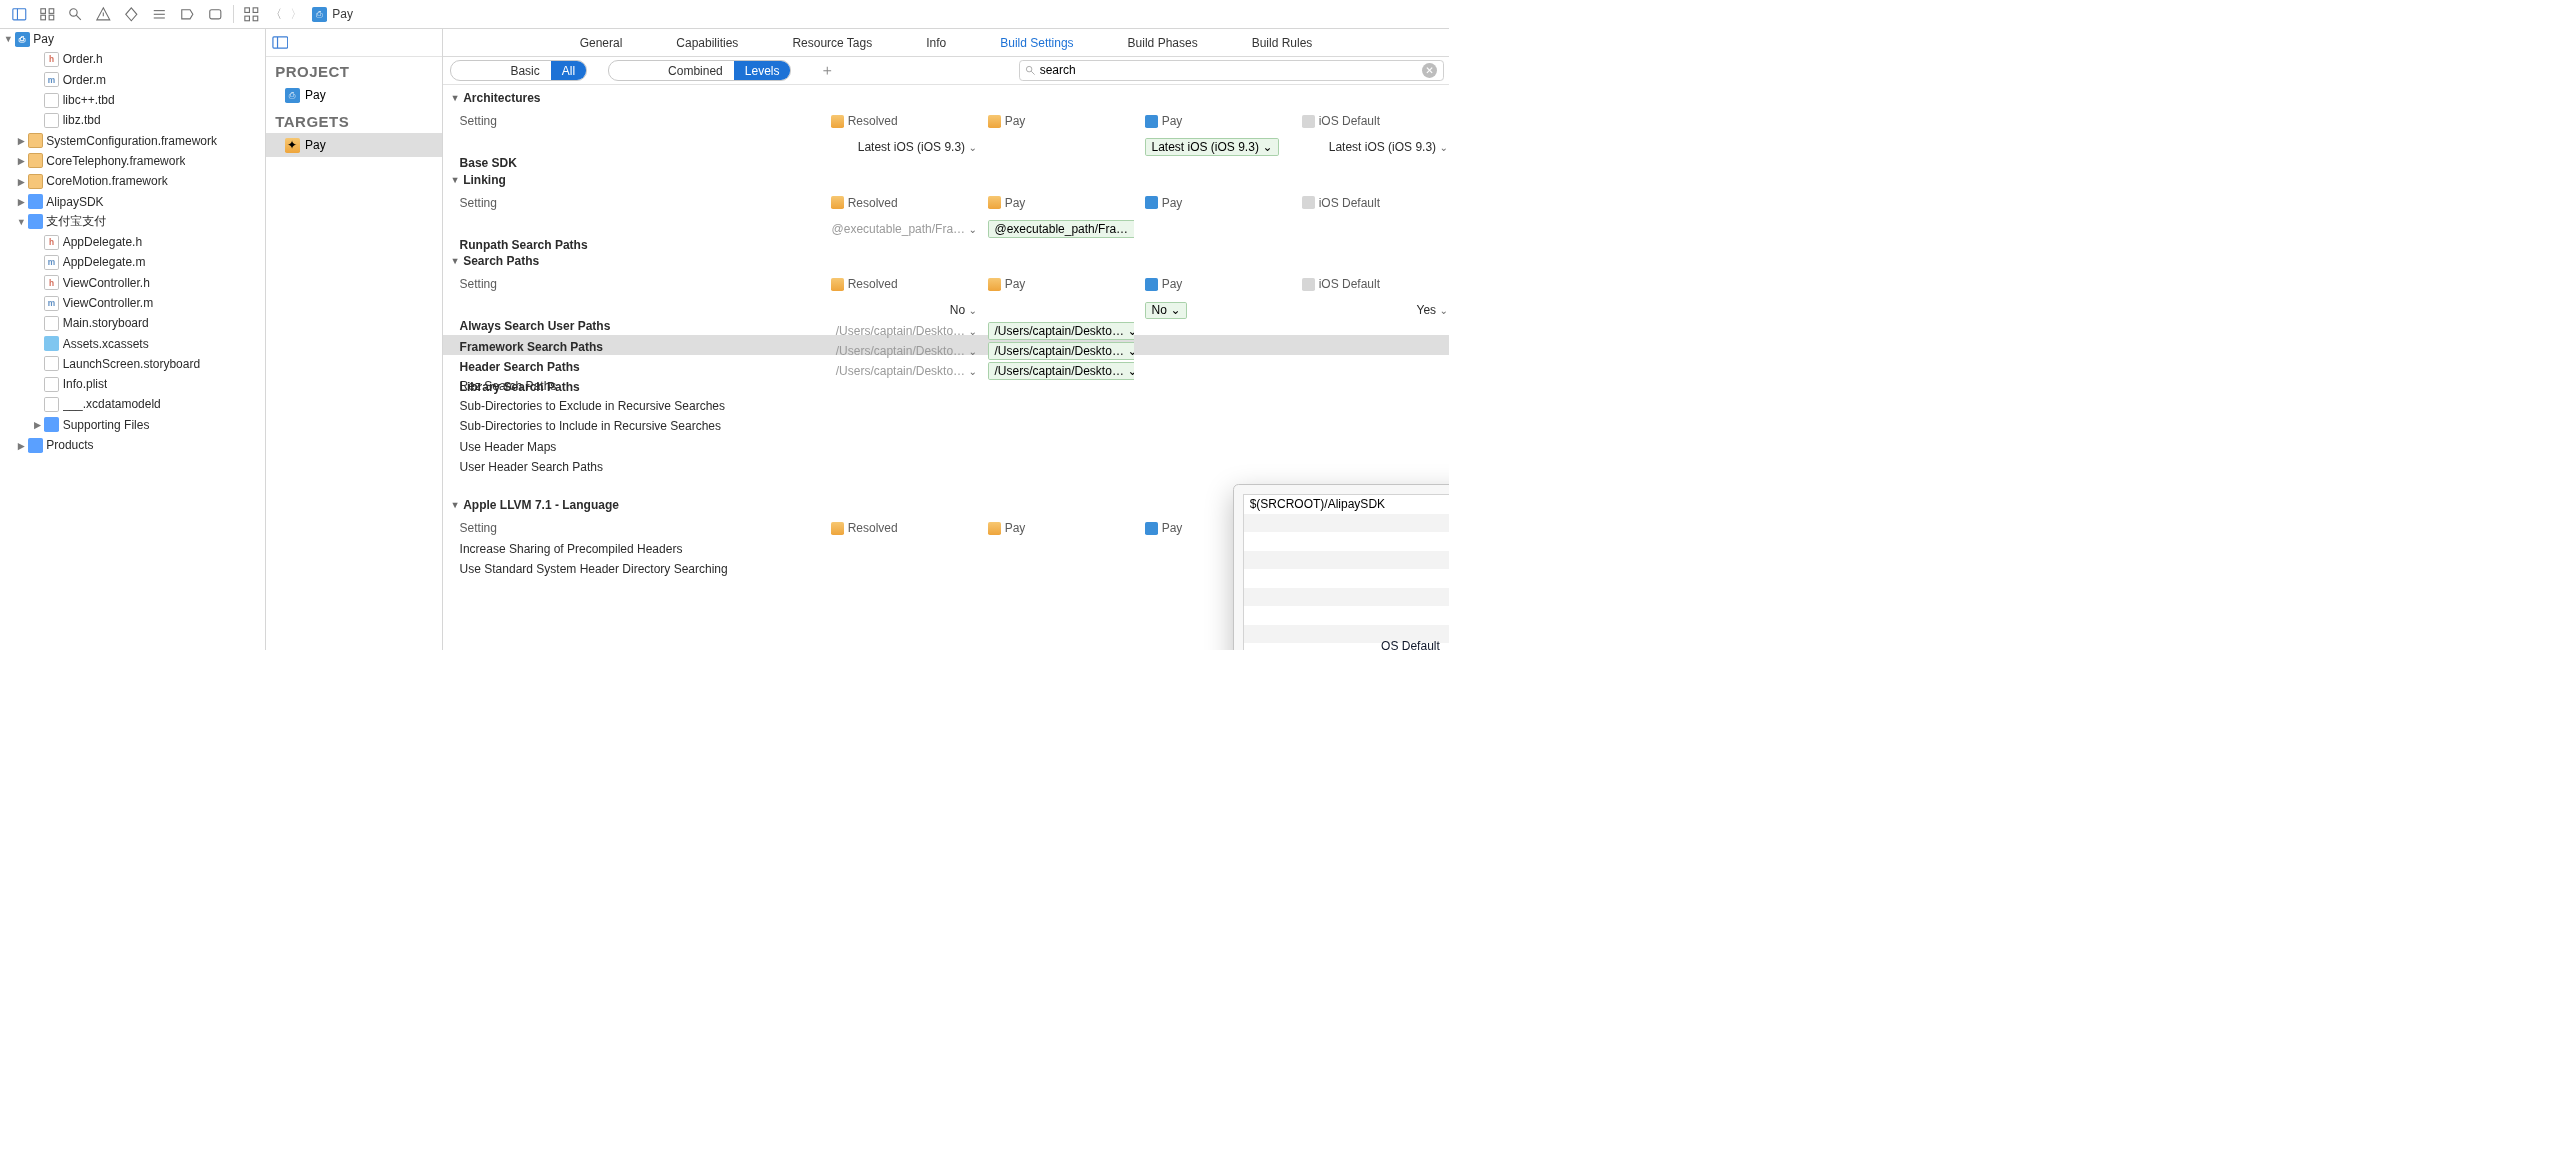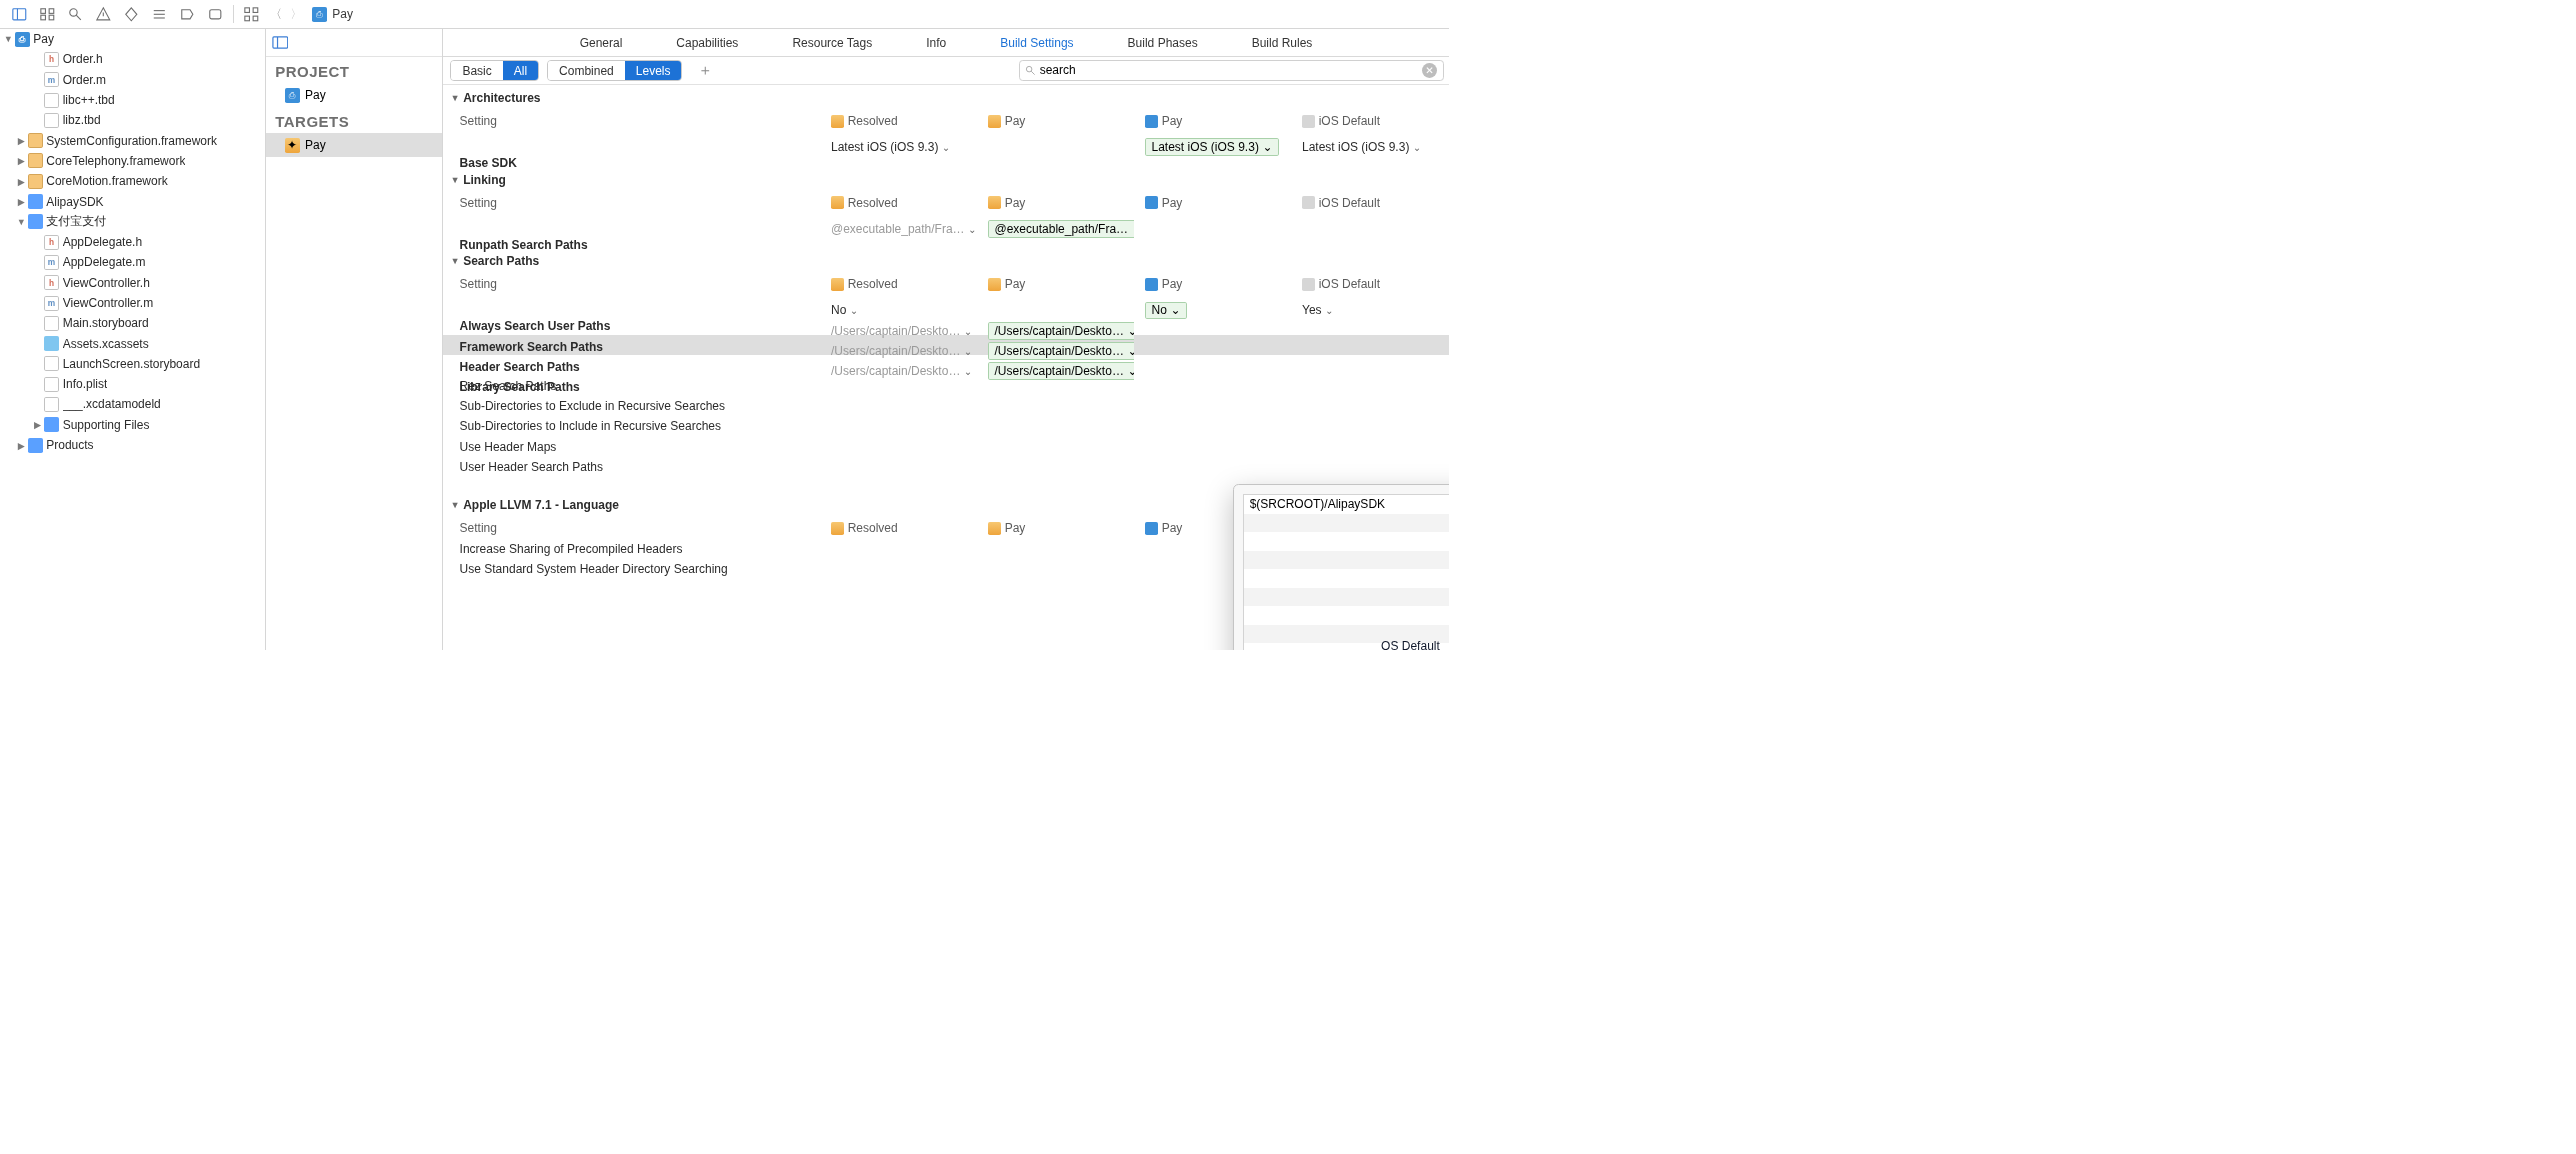--- a/index.html
+++ b/index.html
@@ -49,21 +49,21 @@
 .target-row.selected{background:#dedede;}
 .target-row .ticon{width:15px;height:15px;margin-right:5.5px;border-radius:1.8px;display:flex;align-items:center;justify-content:center;}
 
 
 .editor{flex:1;display:flex;flex-direction:column;min-width:0;}
 .editor-tabs{display:flex;align-items:center;height:28px;border-bottom:0.9px solid #d9d9d9;justify-content:center;gap:54px;}
 .editor-tabs .etab{color:#353535;cursor:pointer;}
 .editor-tabs .etab.active{color:#1d72d6;}
 
 .filter-bar{display:flex;align-items:center;height:28px;padding-left:7.4px;border-bottom:0.9px solid #e2e2e2;gap:0;}
-.seg{display:flex;border:0.9px solid #c8c8c8;border-radius:4px;overflow:hidden;margin-right:8px;}
+.seg{display:flex;border:0.9px solid #c8c8c8;border-radius:10px;overflow:hidden;margin-right:21px;padding-left:48px;}
 .seg button{border:none;background:#fff;padding:2.8px 11px;font-size:12px;color:#333;cursor:pointer;}
 .seg button.active{background:#1d72d6;color:#fff;}
 .filter-bar .plus{margin-left:7.4px;color:#8a8a8a;font-size:15px;cursor:pointer;}
 .filter-bar .spacer{flex:1;}
 .searchbox{display:flex;align-items:center;border:0.9px solid #d0d0d0;border-radius:3.7px;height:20.3px;width:425px;margin-right:5.5px;padding:0 5.5px;}
 .searchbox svg{width:11px;height:11px;stroke:#8b8b8b;fill:none;margin-right:3.7px;}
 .searchbox input{border:none;outline:none;flex:1;font-size:12px;}
 .searchbox .clear{width:15px;height:15px;border-radius:7.4px;background:#bdbdbd;color:#fff;display:flex;align-items:center;justify-content:center;font-size:10.2px;cursor:pointer;}
 
 
@@ -75,21 +75,21 @@
 .setting-row .cell{padding-left:11px;white-space:nowrap;overflow:hidden;text-overflow:ellipsis;font-size:12px;}
 .setting-row .label{padding-left:16.6px;color:#2b2b2b;}
 .setting-row .label.bold{font-weight:600;margin-top:32px;}
 .setting-row.highlighted{background:#dedede;}
 .colhead{display:flex;align-items:center;gap:3.7px;}
 .colhead .hicon{width:13px;height:13px;border-radius:1.8px;}
 .hi-resolved{background:linear-gradient(#f7c771,#eea53c);}
 .hi-pay{background:linear-gradient(#f7c771,#eea53c);}
 .hi-pay2{background:#3b8fd9;}
 .hi-default{background:#d6d6d6;}
-.val{color:#2b2b2b;}
+.val{color:#2b2b2b;text-align:right;}
 .val.dim{color:#9a9a9a;}
 .val-box{border:0.9px solid #a9d1aa;background:#eaf6ea;border-radius:1.8px;padding:0.9px 5.5px;display:inline-flex;align-items:center;gap:3.7px;}
 .val .updown{font-size:10.2px;color:#6b6b6b;}
 
 
 .popover{position:absolute;left:790px;top:399px;width:538px;height:246px;background:#f7f7f7;border:0.9px solid #c4c4c4;border-radius:5.5px;box-shadow:0 9.2px 28px rgba(0,0,0,0.25);}
 .popover::before{content:"";position:absolute;top:-8.3px;left:259px;width:15px;height:15px;background:#f7f7f7;border-left:0.9px solid #c4c4c4;border-top:0.9px solid #c4c4c4;transform:rotate(45deg);}
 .popover-list{position:absolute;left:9.2px;right:9.2px;top:9.2px;bottom:33px;border:0.9px solid #d3d3d3;background:#fff;}
 .popover-row{display:flex;align-items:center;height:18.5px;}
 .popover-row:nth-child(even){background:#f3f3f3;}

